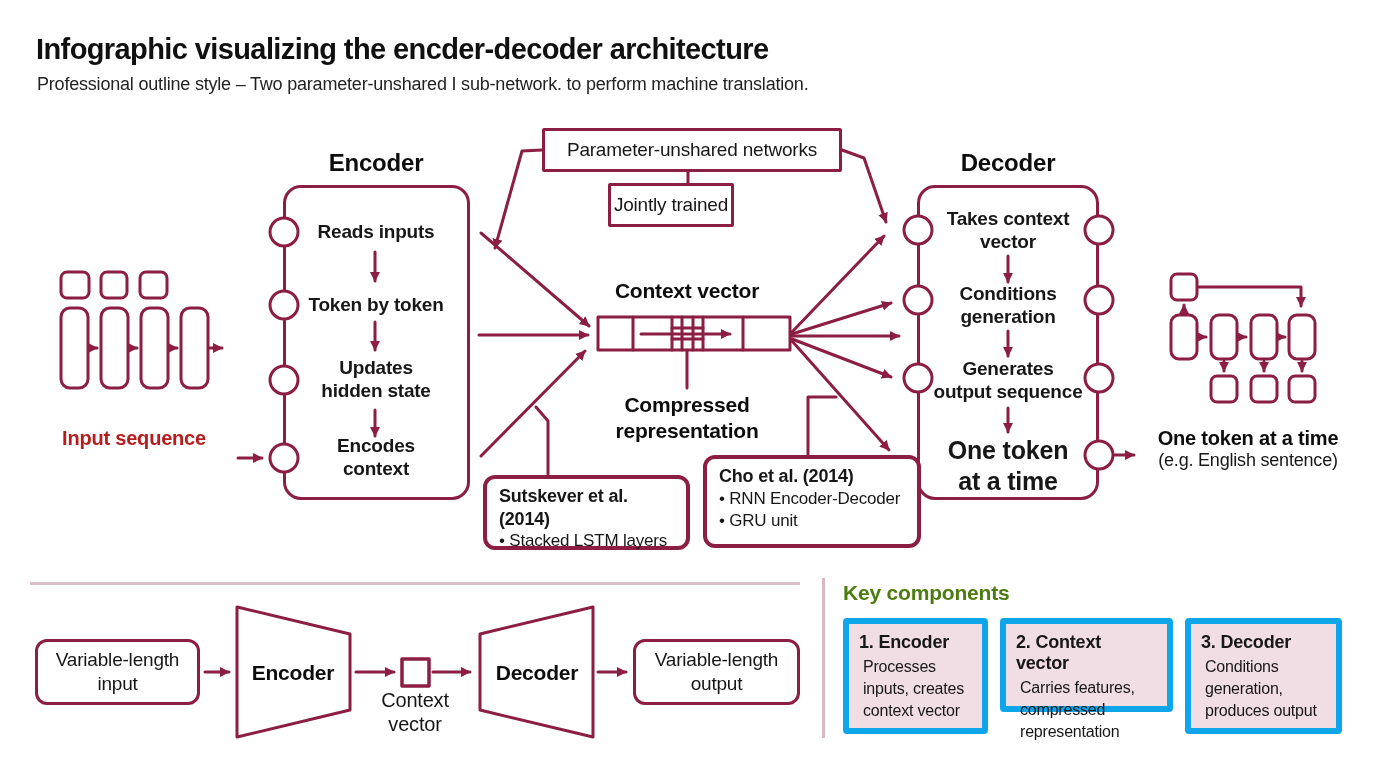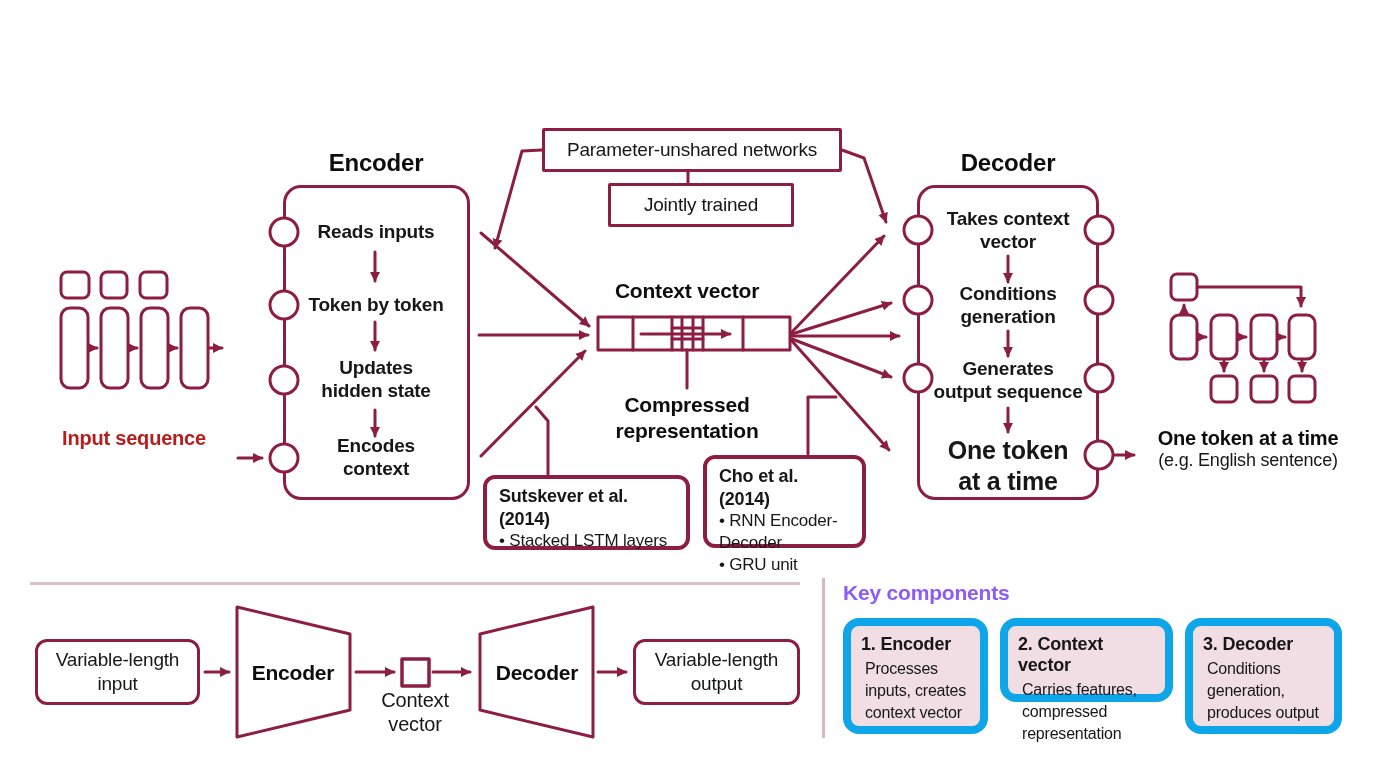--- a/index.html
+++ b/index.html
@@ -11,70 +11,72 @@
   .box{position:absolute;border:3px solid #8b1e42;border-radius:18px;background:#fff;box-sizing:border-box;}
   .pill{position:absolute;border:3px solid #8b1e42;border-radius:2px;background:#fff;box-sizing:border-box;
         display:flex;align-items:center;justify-content:center;}
   .cite{position:absolute;border:4px solid #8b1e42;border-radius:12px;background:#fff;box-sizing:border-box;
         padding:6px 12px;}
   .cite .t{font-weight:bold;font-size:18px;line-height:1.25;}
   .cite .li{font-size:17px;line-height:1.3;}
   .flowbox{position:absolute;border:3px solid #8b1e42;border-radius:12px;background:#fff;box-sizing:border-box;
         display:flex;align-items:center;justify-content:center;text-align:center;white-space:pre-line;
         font-size:19px;line-height:1.25;}
-  .card{position:absolute;background:#f1dee4;border:8px solid #0ea5e9;border-radius:16px;box-sizing:border-box;
+  .card{position:absolute;background:#f1dee4;border:6px solid #0ea5e9;border-radius:4px;box-sizing:border-box;
         padding:8px 10px;}
   .card .ct{font-weight:bold;font-size:18px;margin-bottom:3px;}
   .card .cb{font-size:16px;line-height:1.38;white-space:pre-line;padding-left:4px;}
   svg{position:absolute;left:0;top:0;}
   .z1{z-index:1}.z2{z-index:2}.z3{z-index:3}
 </style>
 </head>
 <body>
 
 <div id="stage">
 
+  <div class="label b z3" style="left:36px;top:32px;width:900px;text-align:left;font-size:29px;letter-spacing:-0.6px;color:#101010;">Infographic visualizing the encder-decoder architecture</div>
+  <div class="label z3" style="left:37px;top:74px;width:960px;text-align:left;font-size:18px;color:#232323;">Professional outline style – Two parameter-unshared I sub-network. to perform machine translation.</div>
 
   <div class="label b z3" style="left:296px;top:148px;width:160px;font-size:24px;color:#0d0d0d;">Encoder</div>
   <div class="label b z3" style="left:928px;top:148px;width:160px;font-size:24px;color:#0d0d0d;">Decoder</div>
 
   <div class="box z1" style="left:283px;top:185px;width:187px;height:315px;"></div>
   <div class="box z1" style="left:917px;top:185px;width:182px;height:315px;"></div>
 
   <div class="pill z1" style="left:542px;top:128px;width:300px;height:44px;">
     <span class="label" style="position:static;font-size:19px;">Parameter-unshared networks</span>
   </div>
-  <div class="pill z1" style="left:608px;top:183px;width:186px;height:44px;">
+  <div class="pill z1" style="left:608px;top:183px;width:126px;height:44px;">
     <span class="label" style="position:static;font-size:19px;">Jointly trained</span>
   </div>
 
   <div class="cite z1" style="left:483px;top:475px;width:207px;height:75px;">
     <div class="t">Sutskever et al. (2014)</div>
     <div class="li">• Stacked LSTM layers</div>
   </div>
-  <div class="cite z1" style="left:703px;top:455px;width:163px;height:93px;">
+  <div class="cite z1" style="left:703px;top:455px;width:218px;height:93px;">
     <div class="t">Cho et al. (2014)</div>
     <div class="li">• RNN Encoder-Decoder</div>
     <div class="li">• GRU unit</div>
   </div>
 
   <div class="flowbox z1" style="left:35px;top:639px;width:165px;height:66px;">Variable-length
 input</div>
   <div class="flowbox z1" style="left:633px;top:639px;width:167px;height:66px;">Variable-length
 output</div>
 
   <div class="abs z1" style="left:822px;top:578px;width:3px;height:160px;background:#d9b8c2;"></div>
-  <div class="label b z3" style="left:843px;top:580px;width:250px;text-align:left;font-size:21px;color:#8b5cf6;">Key components</div>
+  <div class="label b z3" style="left:843px;top:580px;width:250px;text-align:left;font-size:21px;color:#4d7c0f;">Key components</div>
   <div class="card z1" style="left:843px;top:618px;width:145px;height:116px;">
     <div class="ct">1. Encoder</div>
     <div class="cb">Processes
 inputs, creates
 context vector</div>
   </div>
-  <div class="card z1" style="left:1000px;top:618px;width:173px;height:84px;">
+  <div class="card z1" style="left:1000px;top:618px;width:173px;height:94px;">
     <div class="ct">2. Context vector</div>
     <div class="cb">Carries features,
 compressed
 representation</div>
   </div>
   <div class="card z1" style="left:1185px;top:618px;width:157px;height:116px;">
     <div class="ct">3. Decoder</div>
     <div class="cb">Conditions
 generation,
 produces output</div>

